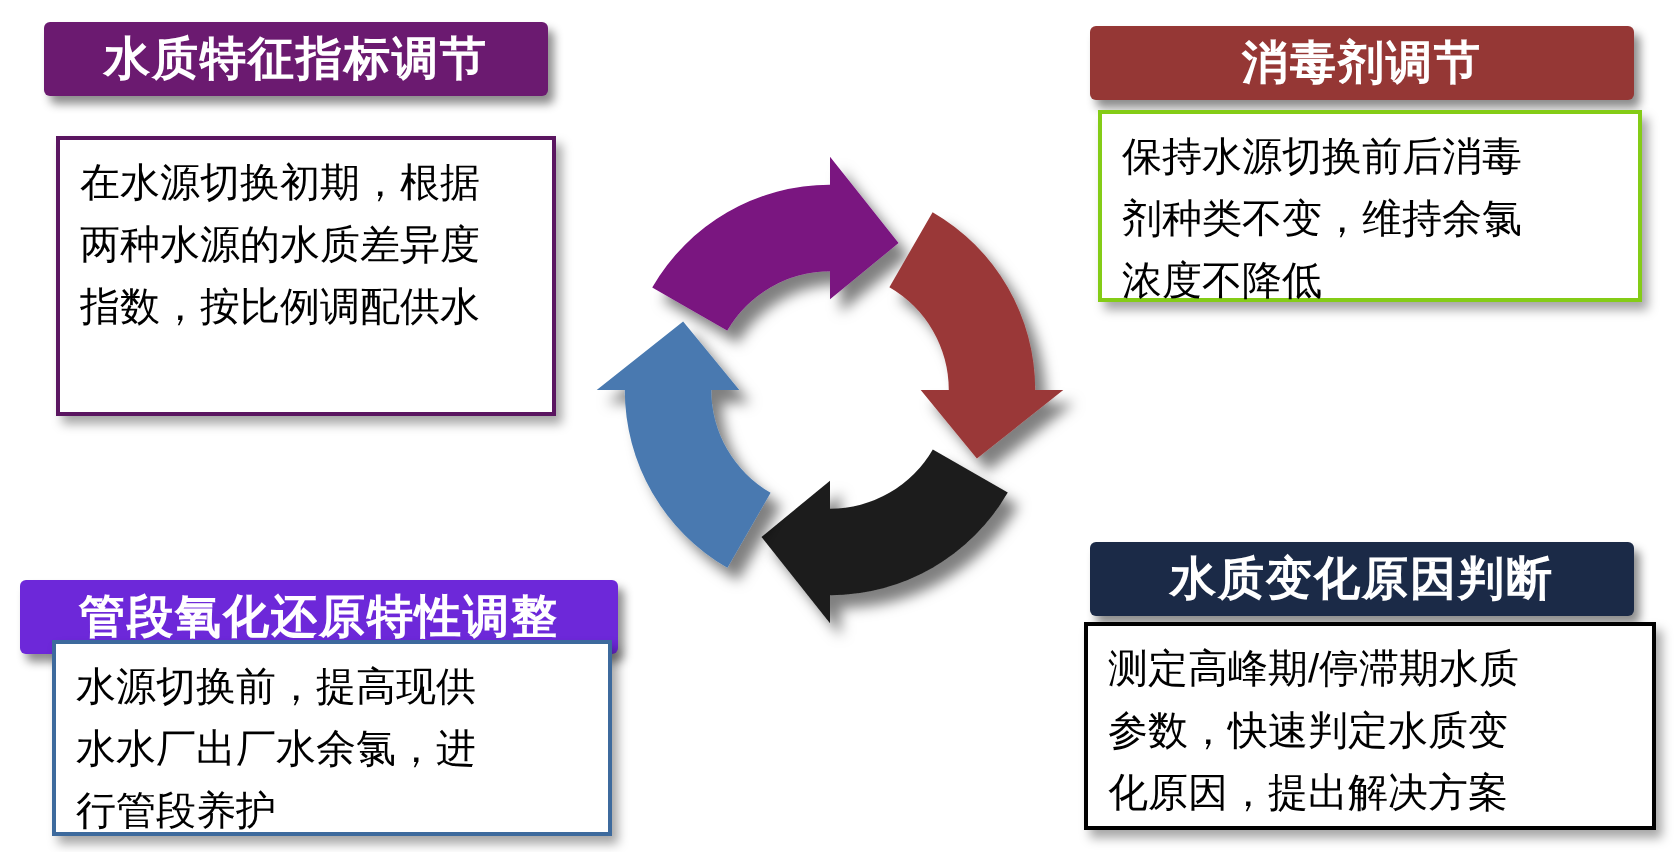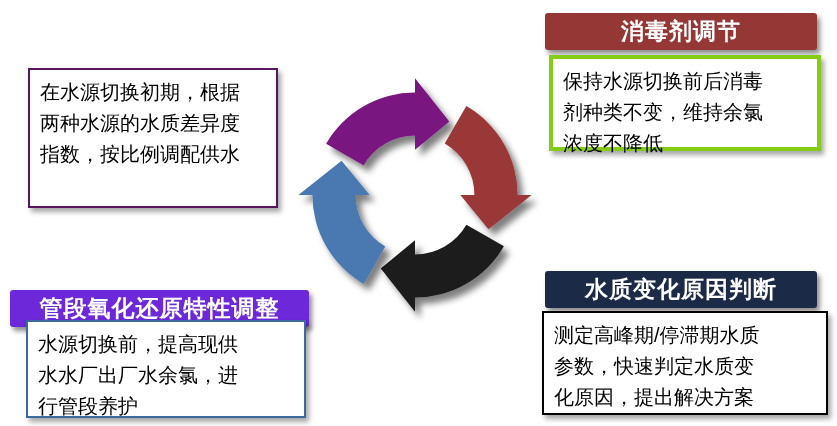--- a/index.html
+++ b/index.html
@@ -43,21 +43,21 @@
     line-height: 1.55;
     padding: 7px 10px;
     box-sizing: border-box;
     box-shadow: 3px 4px 5px rgba(0,0,0,0.35);
     white-space: pre-line;
   }
   
   .hdr.q0 { background: #6B1A70; }
   .bodybox.q0 { border: 2px solid #5A1560; }
   .hdr.q1 { background: #953735; }
-  .bodybox.q1 { border: 4px solid #84cc16; }
+  .bodybox.q1 { border: 2px solid #84cc16; }
   .hdr.q2 { background: #6d28d9; margin-top: 11px; }
   .bodybox.q2 { border: 2px solid #3d6a9d; }
   .hdr.q3 { background: #1B2A47; text-align: center; }
   .bodybox.q3 { border: 2px solid #000000; }
 
   
   .hdr.q0 { left: 22px;  top: 11px;  width: 252px; height: 37px; }
   .bodybox.q0 { left: 28px;  top: 68px;  width: 250px; height: 140px; }
 
   .hdr.q1 { left: 545px; top: 13px;  width: 272px; height: 37px; }
@@ -75,20 +75,21 @@
     top: 33px;
     width: 324px;
     height: 324px;
   }
 </style>
 </head>
 <body>
 
 <div class="stage">
 
+  <div class="hdr q0">水质特征指标调节</div>
   <div class="bodybox q0">在水源切换初期，根据
 两种水源的水质差异度
 指数，按比例调配供水</div>
 
   <div class="hdr q1">消毒剂调节</div>
   <div class="bodybox q1">保持水源切换前后消毒
 剂种类不变，维持余氯
 浓度不降低</div>
 
   <div class="hdr q2">管段氧化还原特性调整</div>

